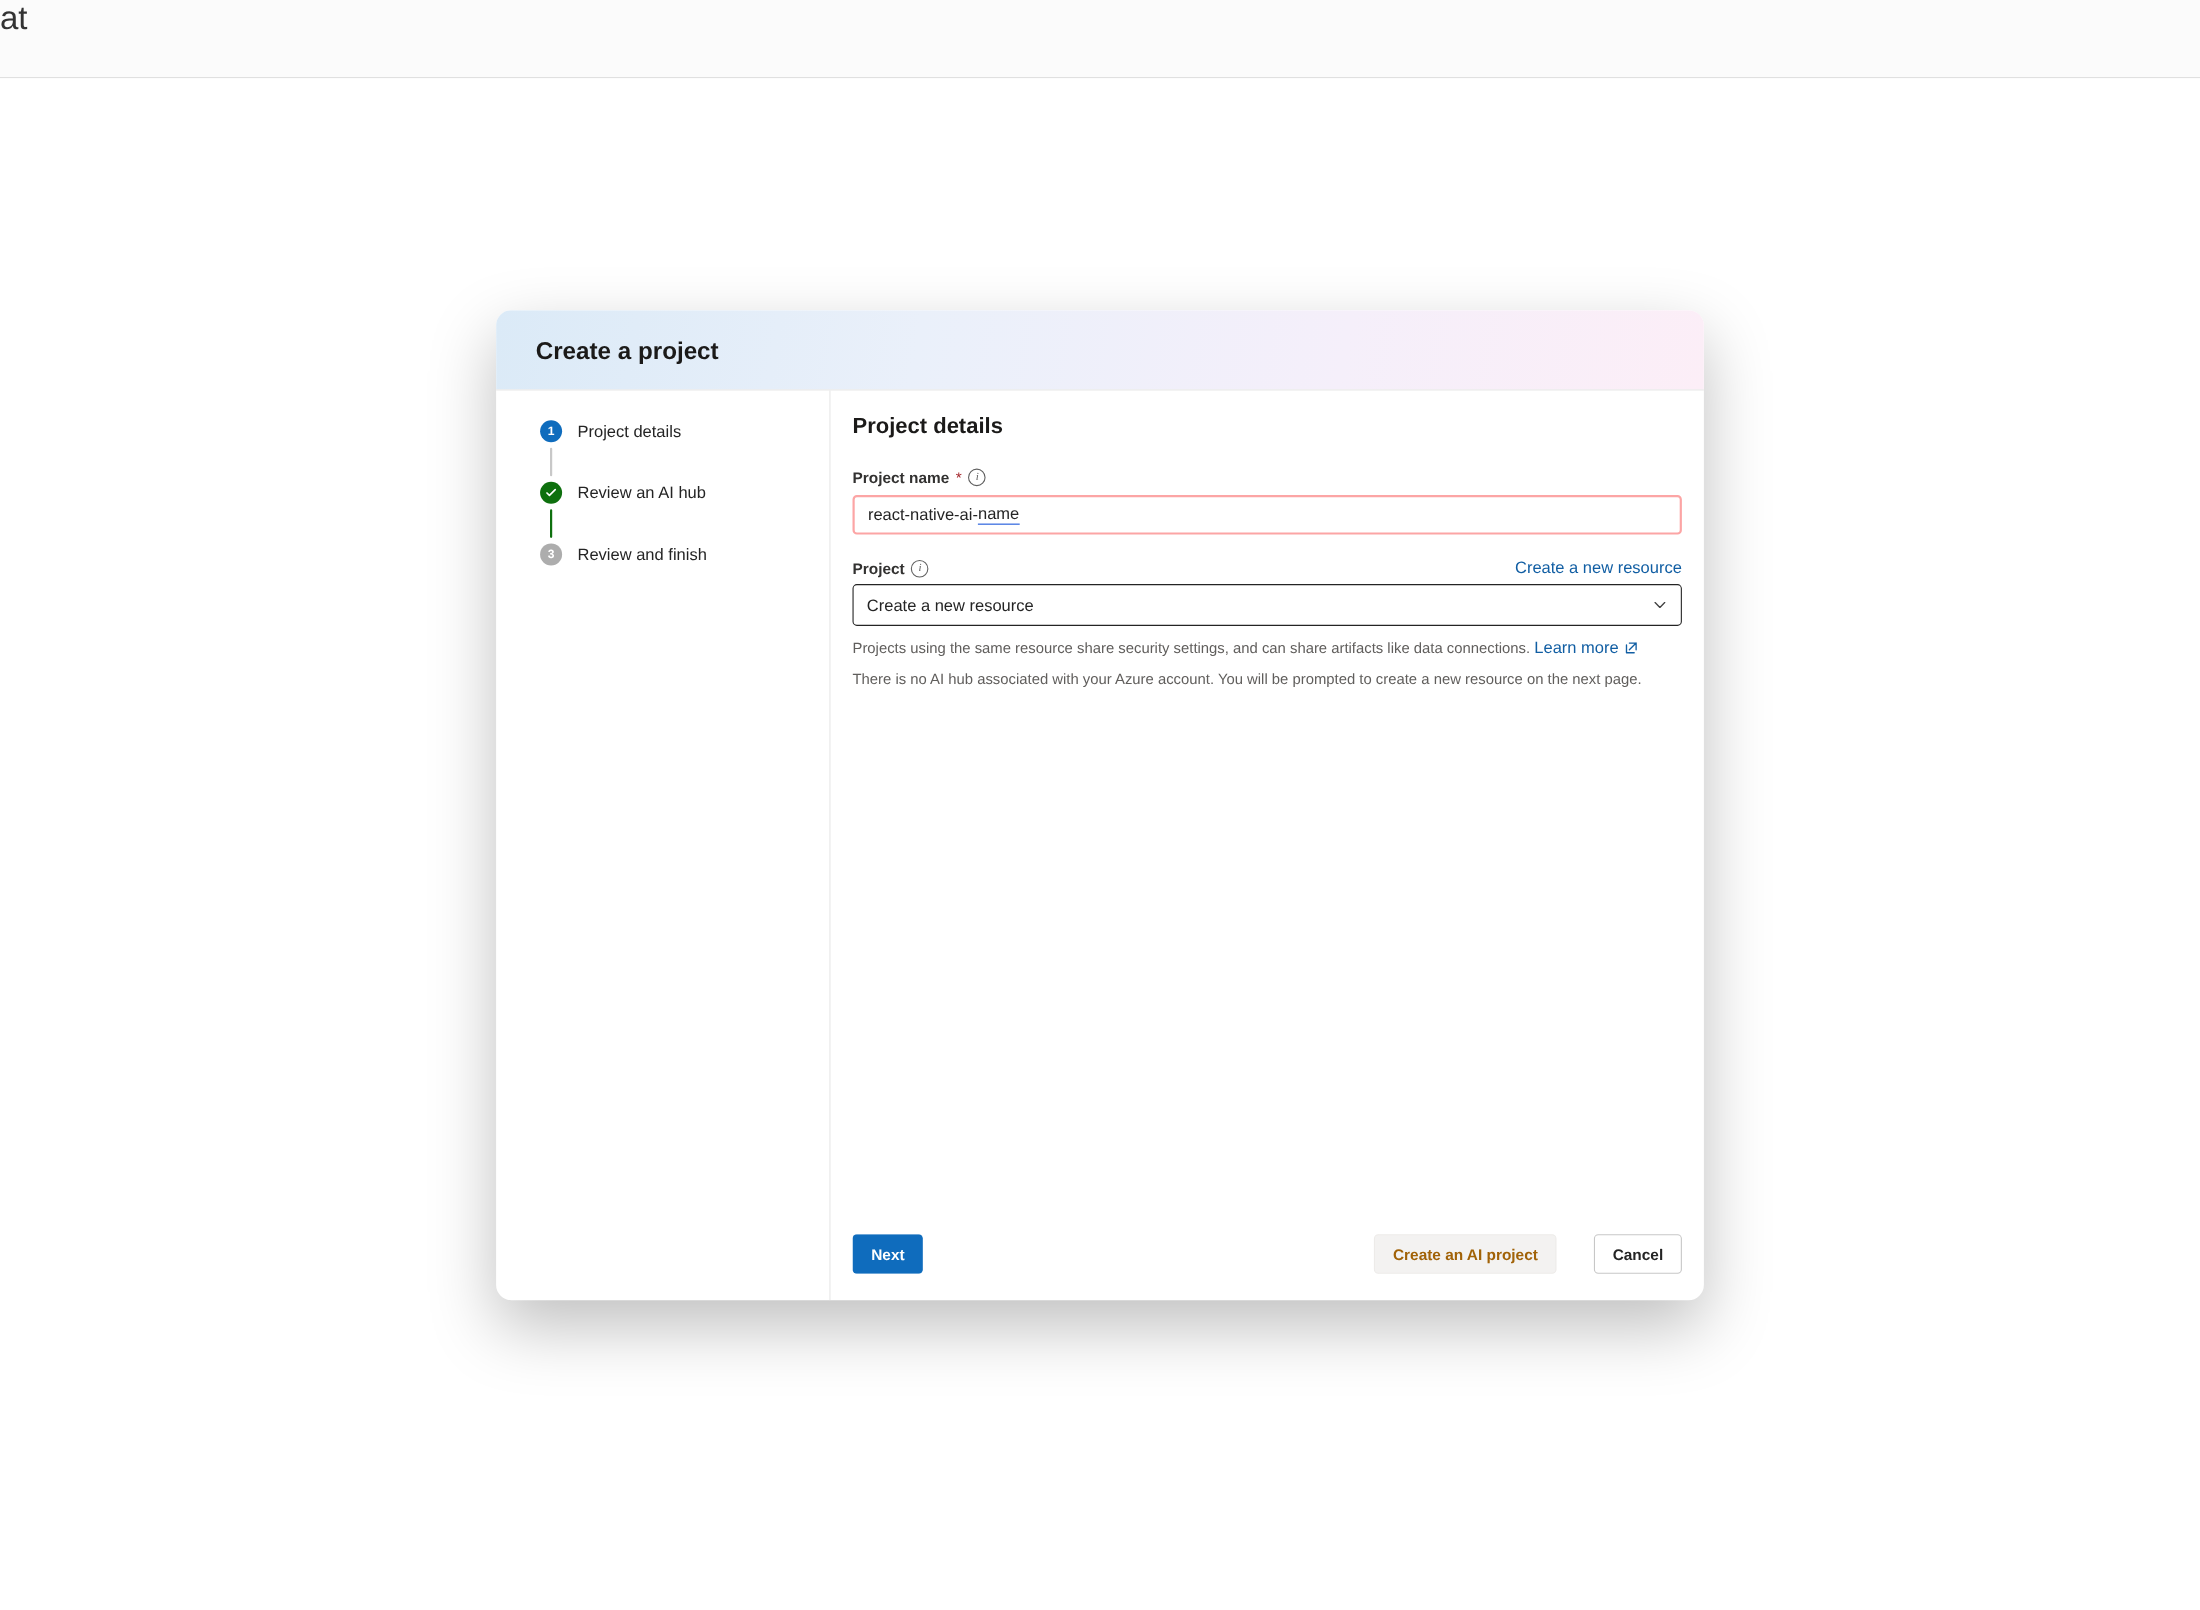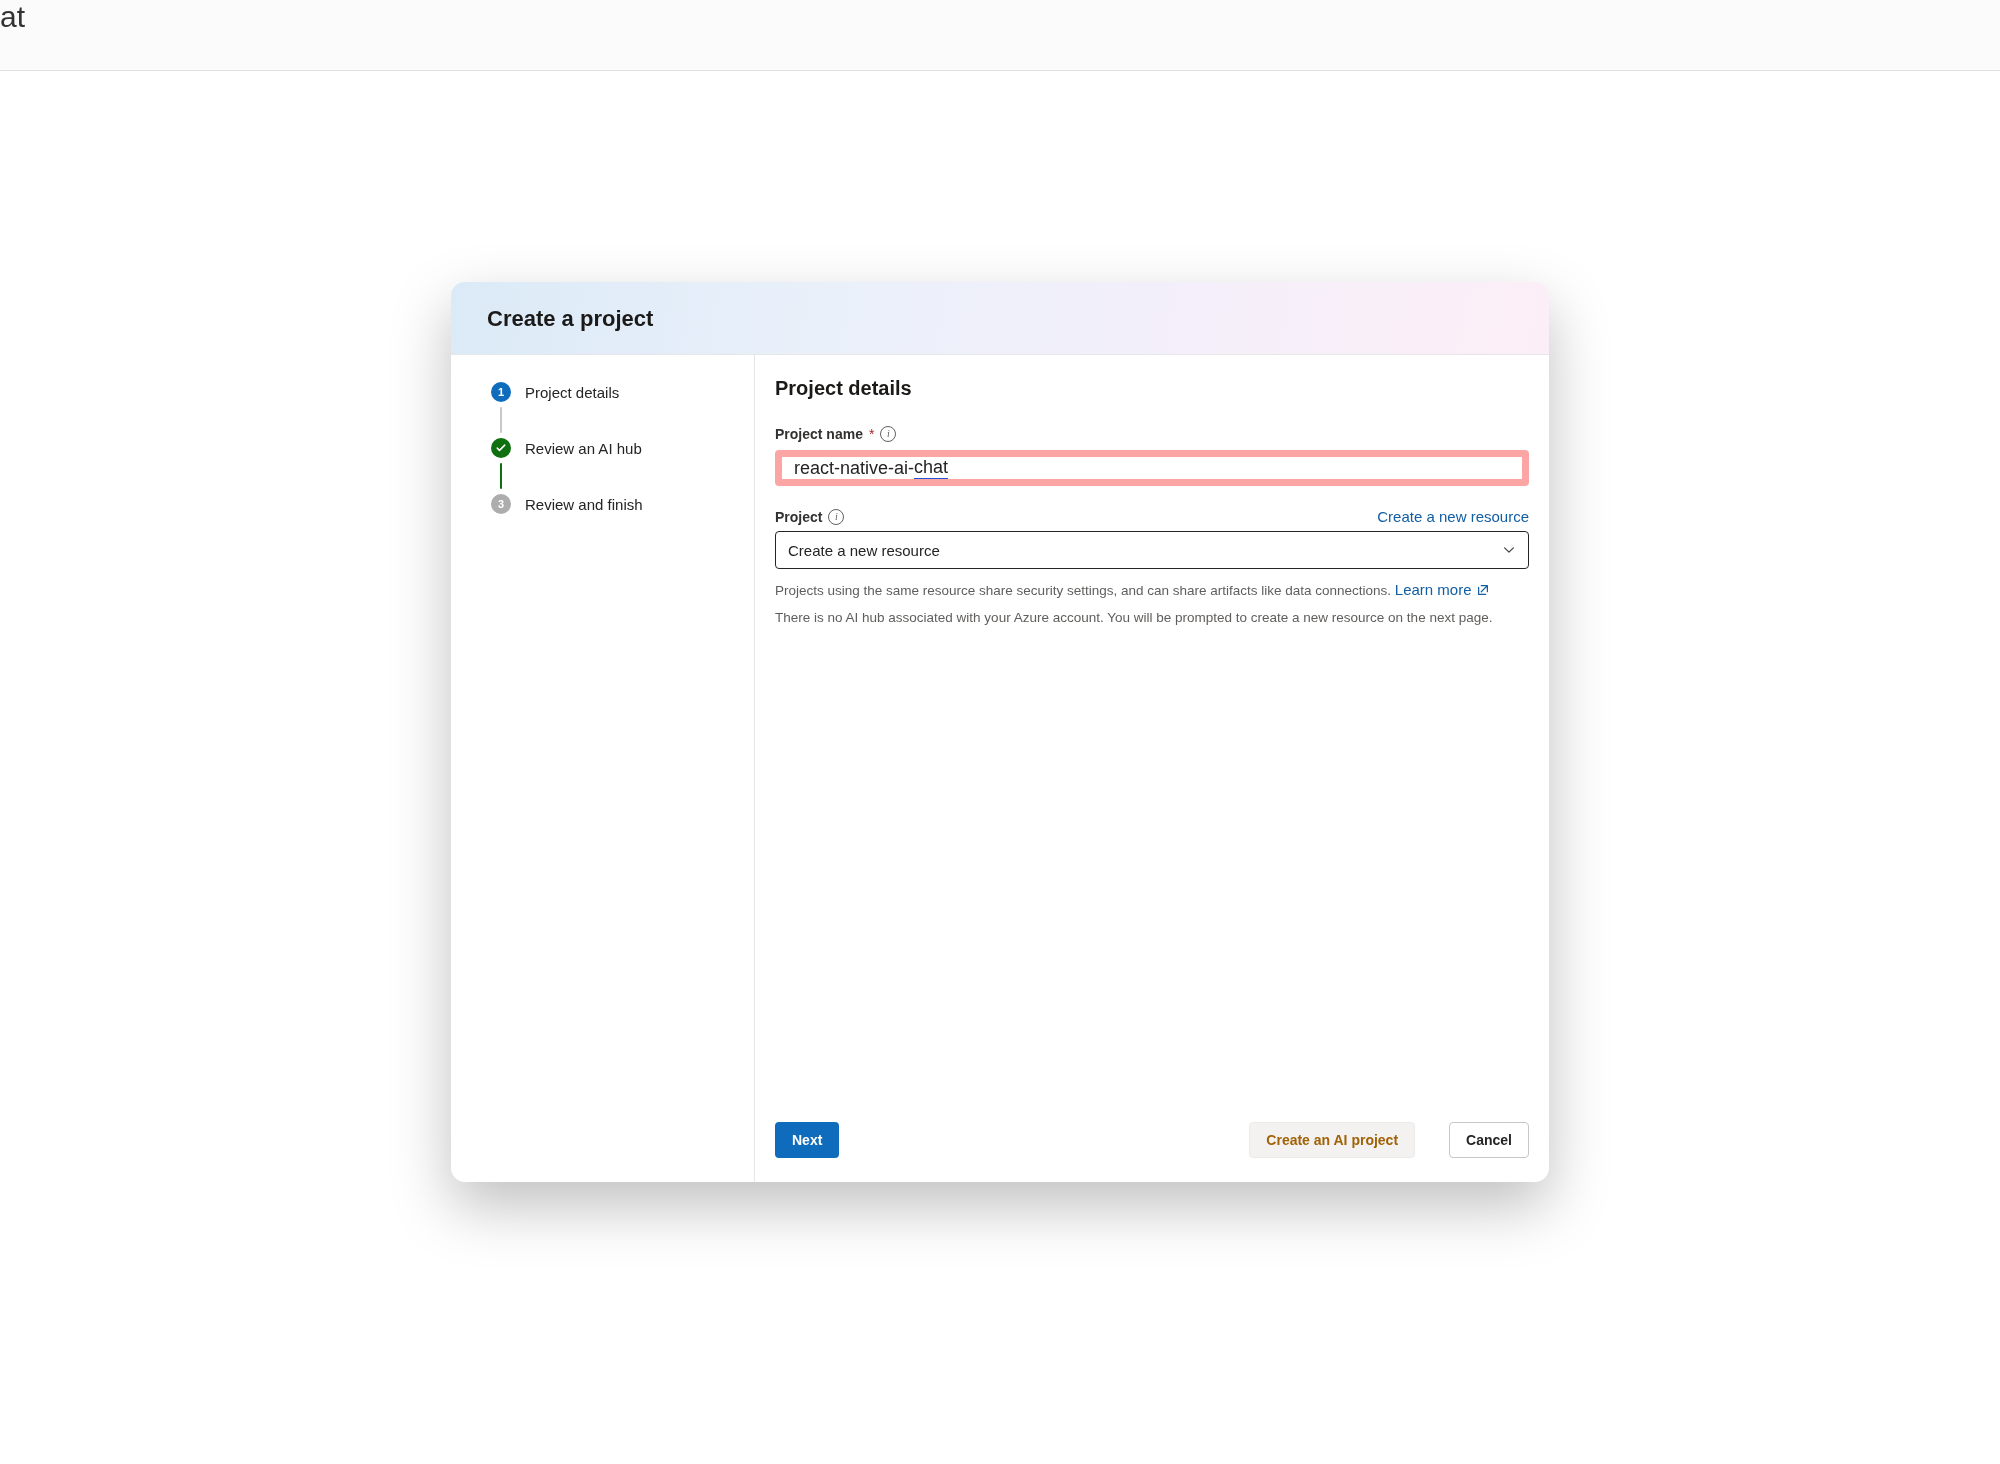--- a/index.html
+++ b/index.html
@@ -131,24 +131,24 @@
     justify-content: center;
     font-size: 10px;
     color: #616161;
     font-family: Georgia, serif;
     font-style: italic;
     line-height: 1;
   }
   .text-input {
     width: 100%;
     height: 36px;
-    border: 7px solid #fca5a5;
+    border: 2px solid #fca5a5;
     border-radius: 4px;
     padding: 11px 12px;
-    font-size: 18px;
+    font-size: 15px;
     color: #242424;
     background: #fff;
     outline: none;
   }
   .resource-row {
     display: flex;
     justify-content: space-between;
     align-items: center;
     margin: 22px 0 6px 0;
   }
@@ -277,21 +277,21 @@
 
       <div class="content-title">Project details</div>
 
       <div class="field-label-row">
         <span class="field-label">Project name</span>
         <span class="req">*</span>
         <span class="info-icon">i</span>
       </div>
       <div class="text-input" style="display:flex;align-items:center;">
         <span>react-native-ai-</span>
-          <span class="underline-blue">chat</span>
+          <span class="underline-blue">name</span>
       </div>
 
       <div class="resource-row">
         <div class="field-label-row" style="margin-bottom:0;">
           <span class="field-label">Project</span>
           <span class="info-icon">i</span>
         </div>
         <span class="link">Create a new resource</span>
       </div>
 

